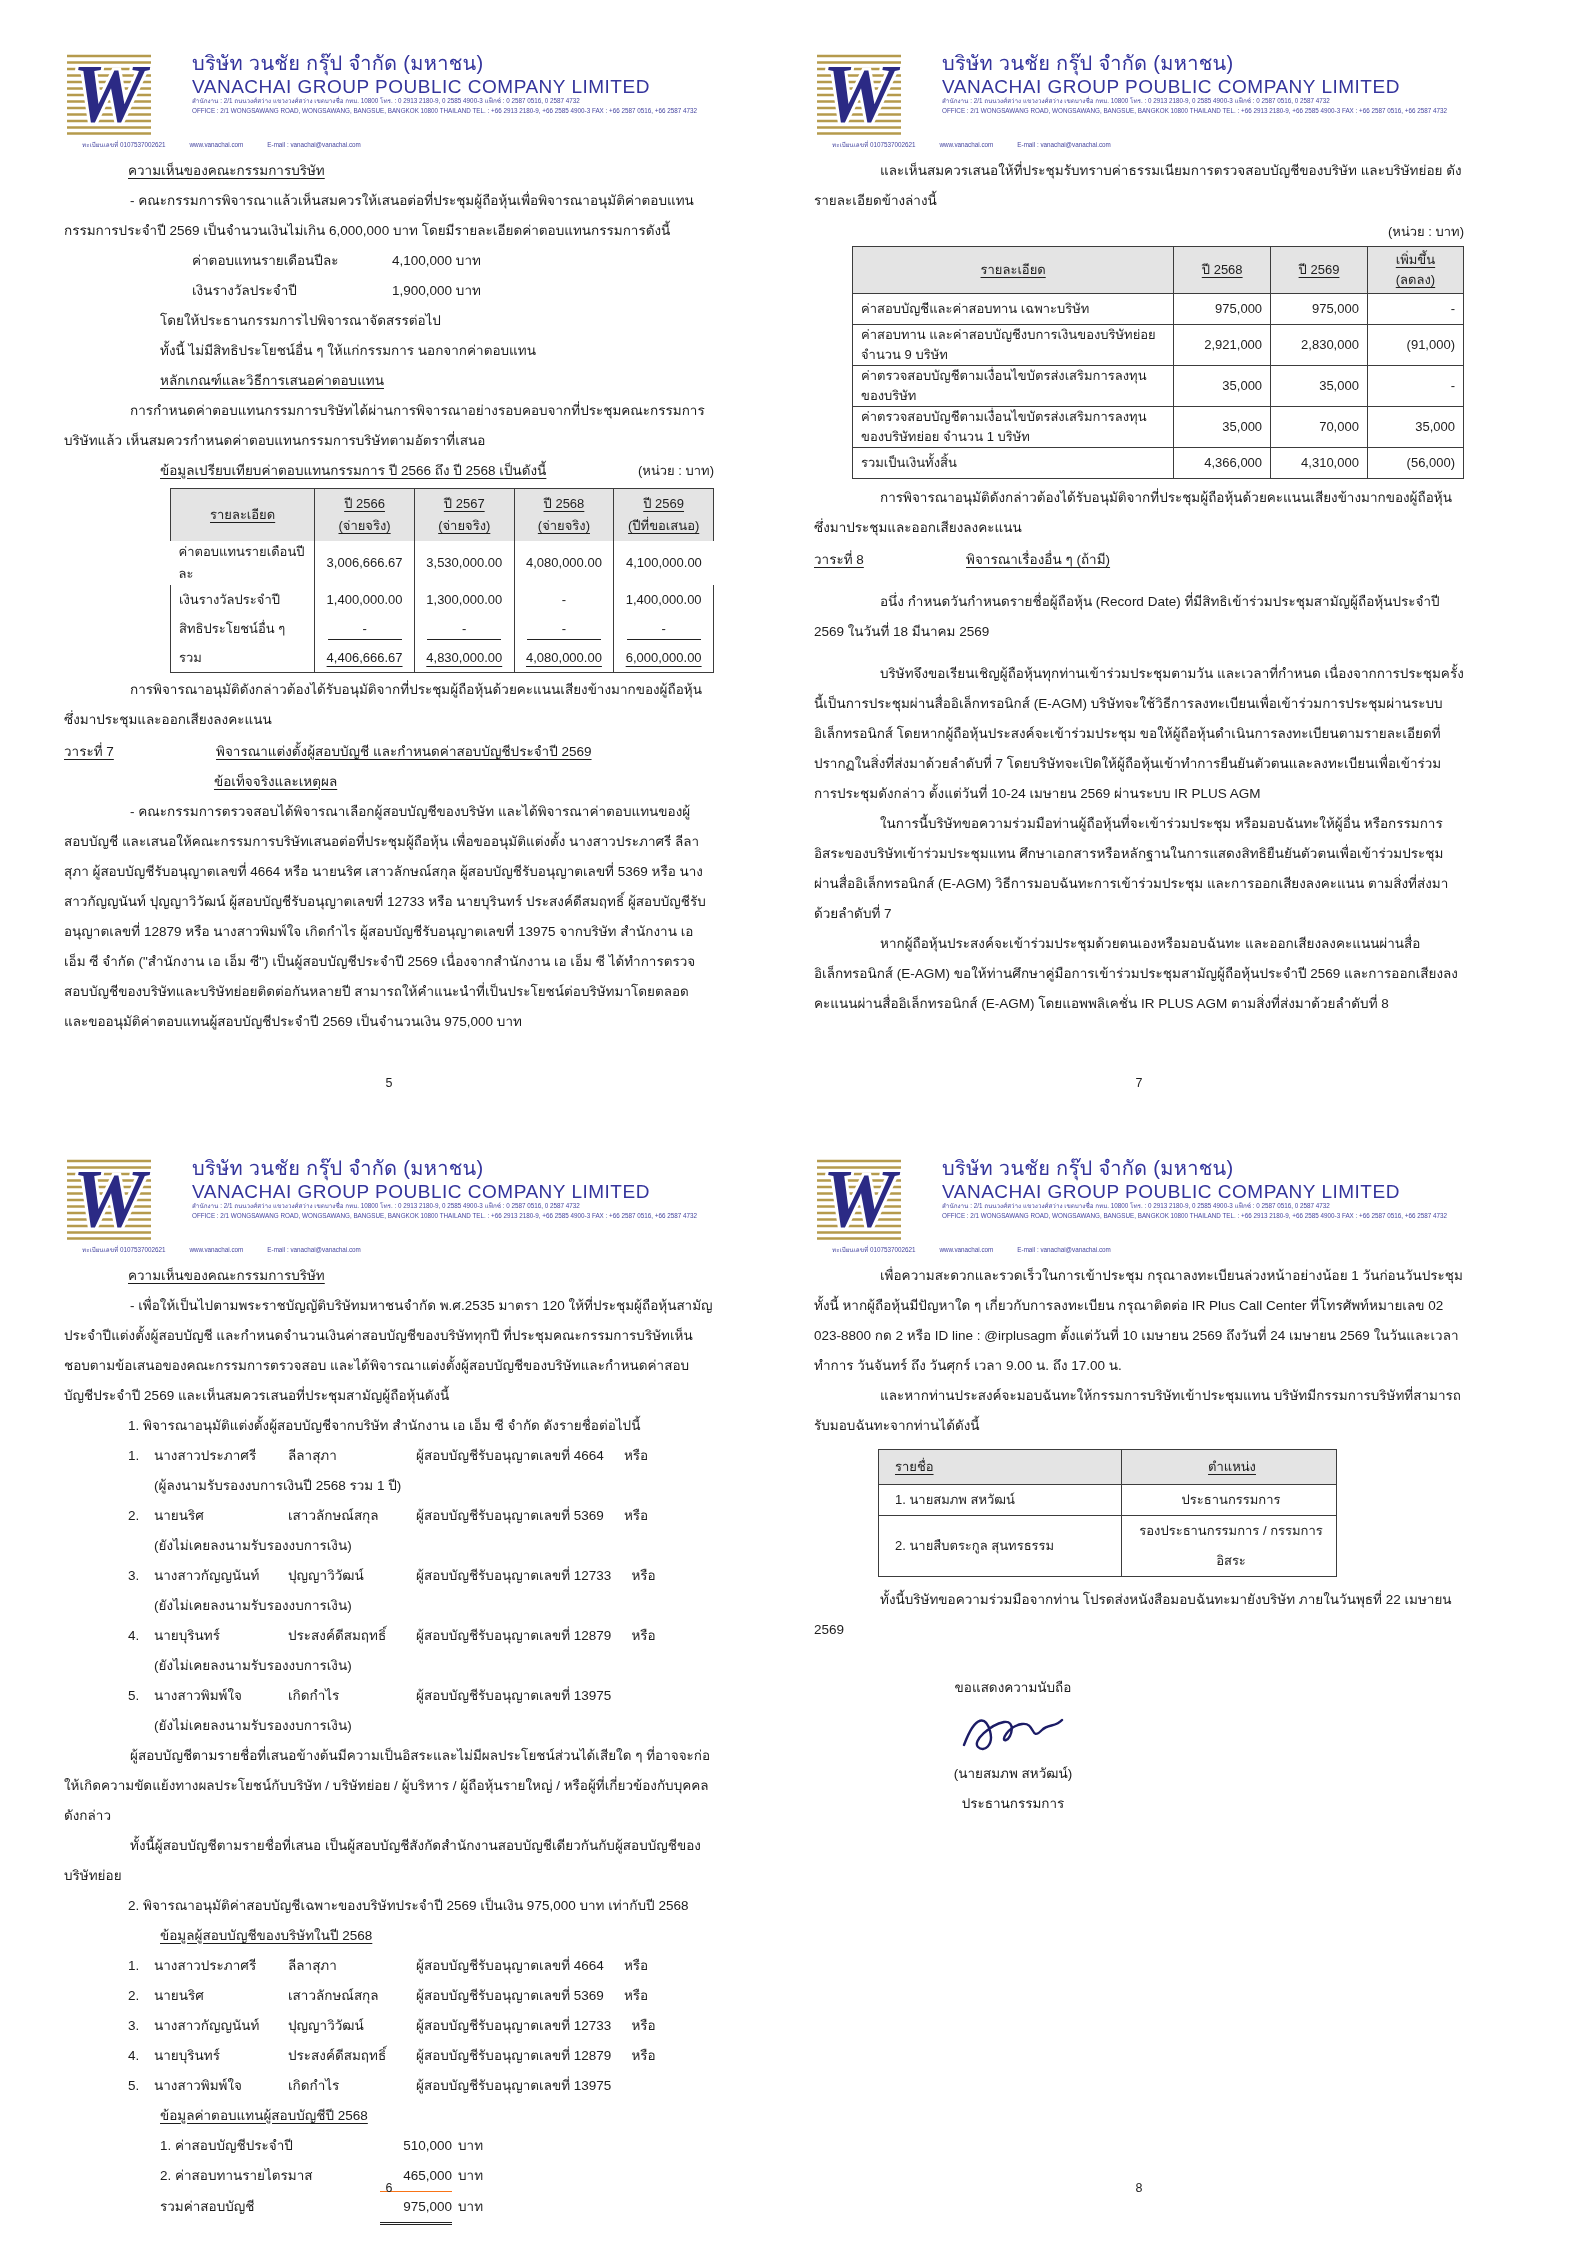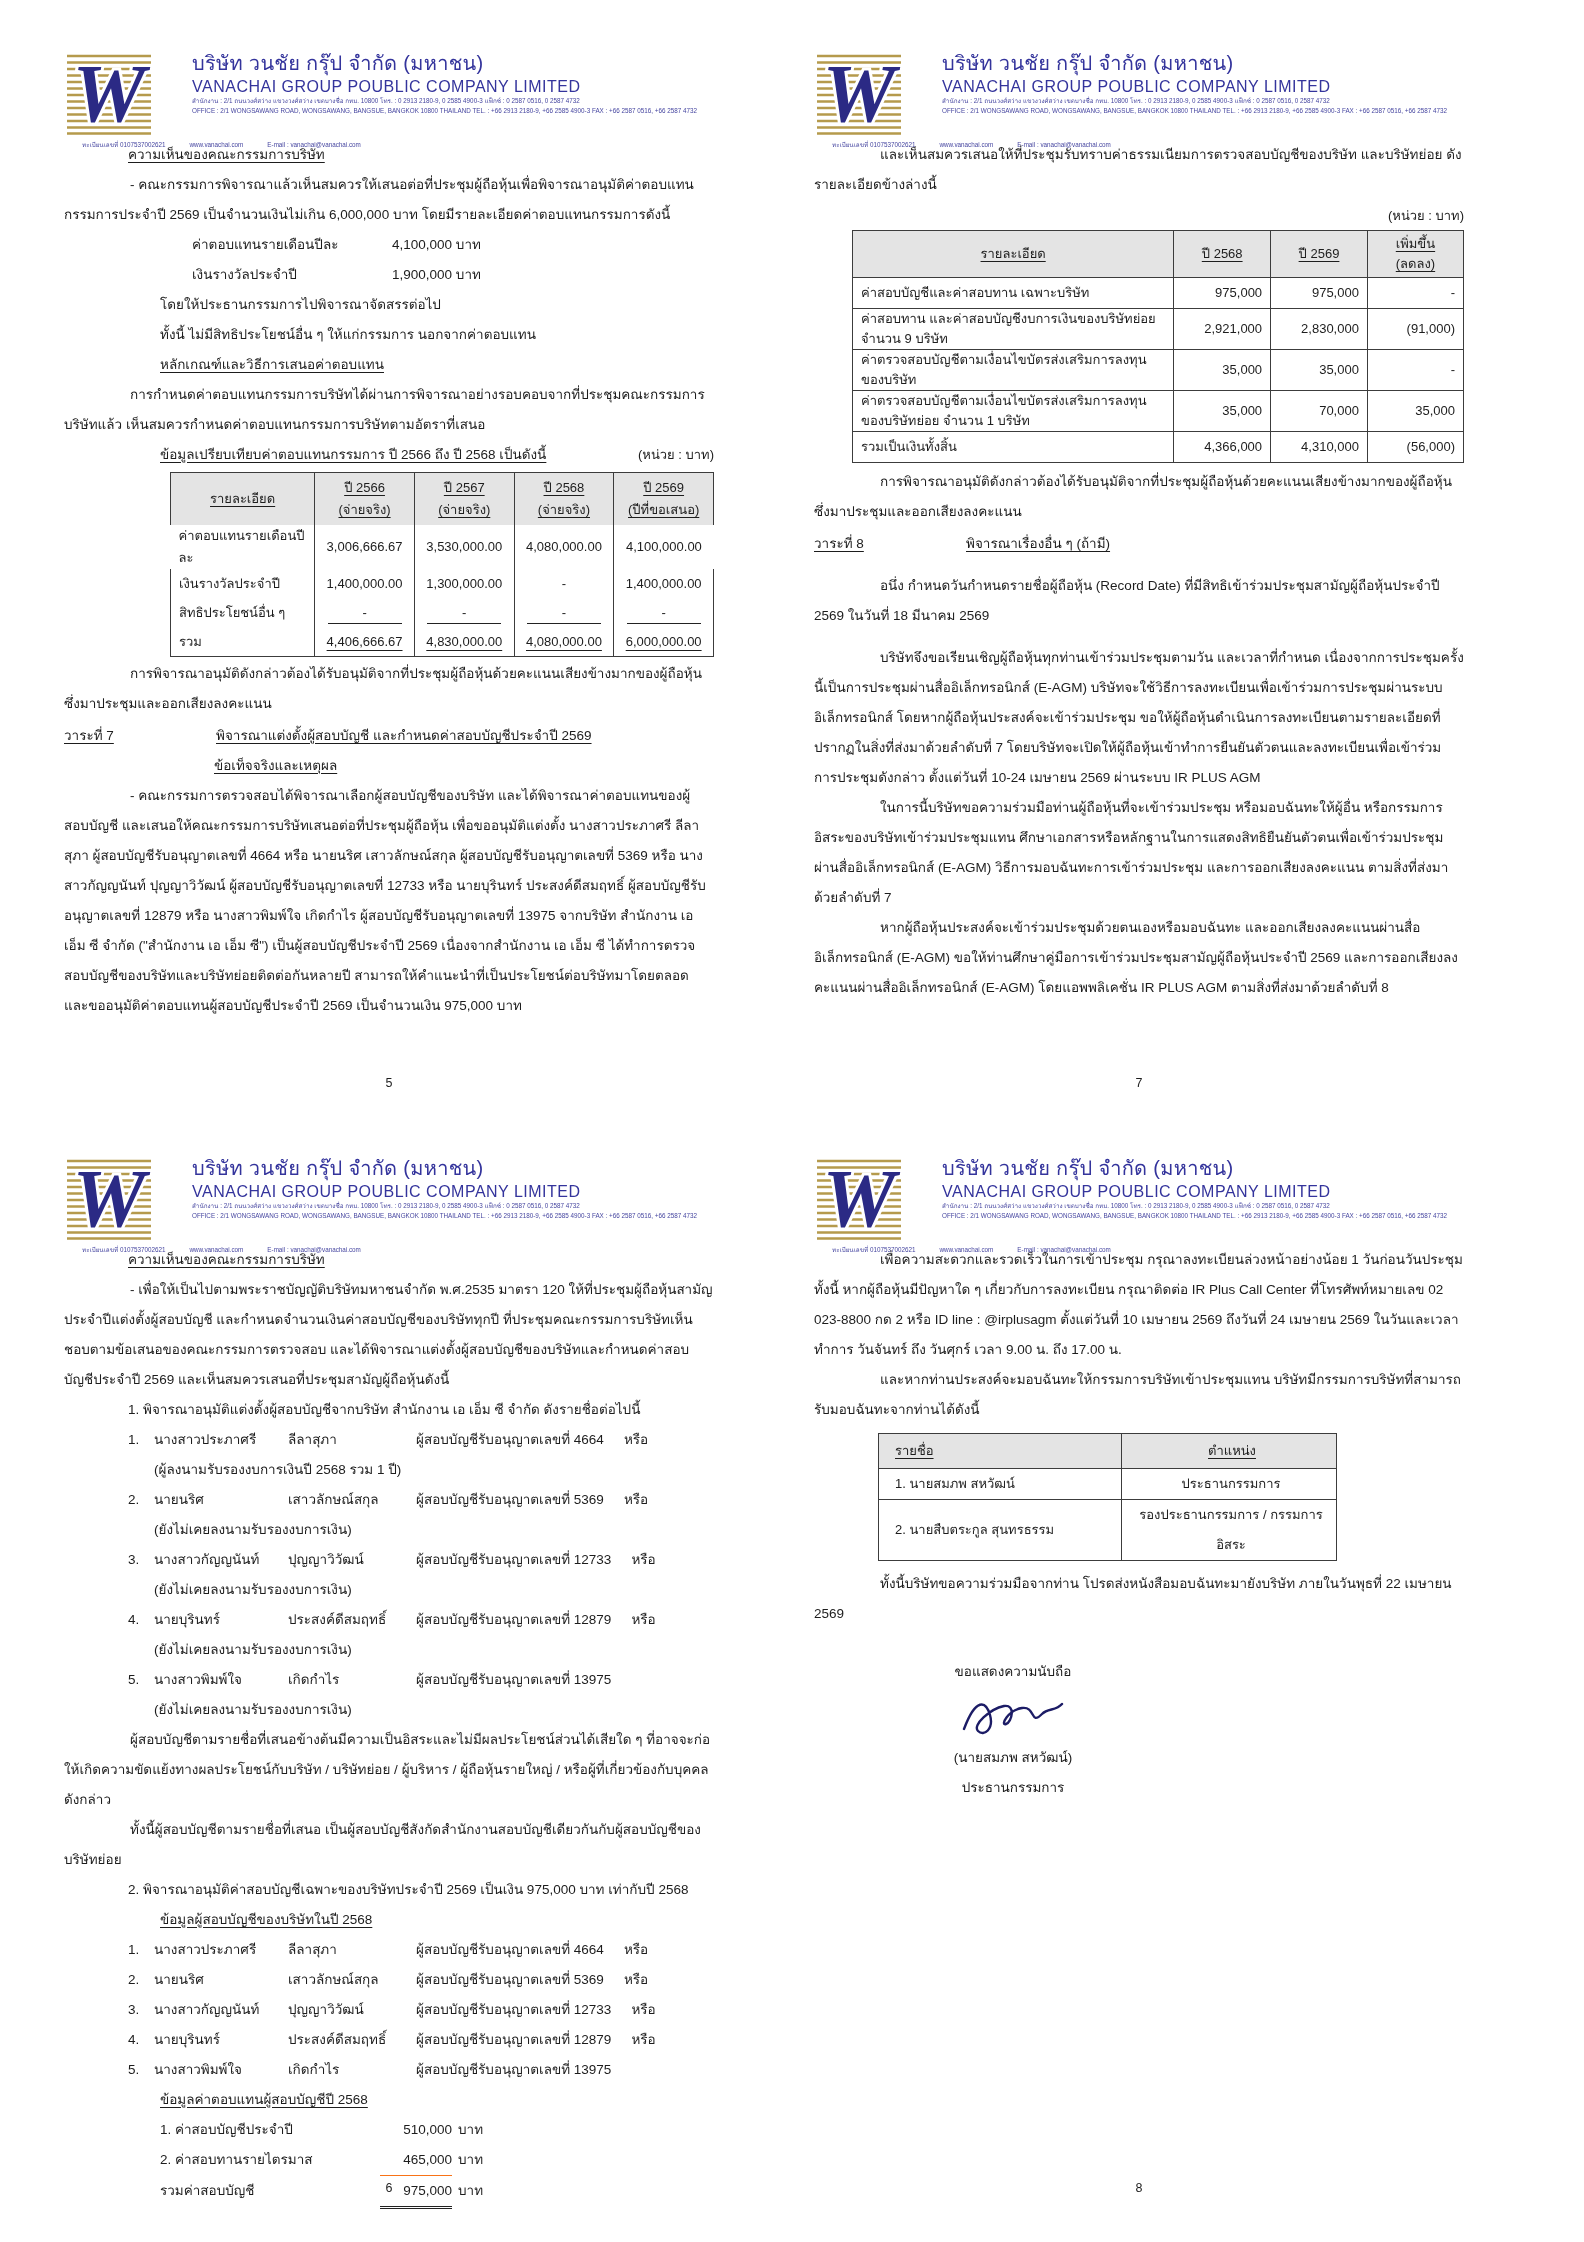--- a/index.html
+++ b/index.html
@@ -8,27 +8,27 @@
   #p5{left:0;top:0}
   #p7{left:750px;top:0}
   #p6{left:0;top:1105px}
   #p8{left:750px;top:1105px}
 
   
   .hdr{position:absolute;left:66px;top:48px;width:700px;height:104px}
   .logo{position:absolute;left:0;top:4px;width:86px;height:84px}
   .hdr-text{position:absolute;left:126px;top:4px}
   .co-th{font-size:20px;color:#34349c;line-height:23px;letter-spacing:.3px}
-  .co-en{font-size:16px;color:#34349c;line-height:19px;letter-spacing:.5px;margin-top:2px}
+  .co-en{font-size:19px;color:#34349c;line-height:19px;letter-spacing:.5px;margin-top:2px}
   .addr{font-size:6.3px;color:#4646a0;line-height:9.5px;white-space:nowrap}
   .regline{position:absolute;left:16px;top:92px;font-size:6.3px;color:#4646a0;white-space:nowrap}
   .regline span{margin-right:24px}
 
   
-  .content{position:absolute;left:64px;top:140px;width:650px;font-size:13.5px;line-height:30px}
+  .content{position:absolute;left:64px;top:156px;width:650px;font-size:13.5px;line-height:30px}
   p{margin:0}
   .i1{text-indent:66px}
   .u{text-decoration:underline;text-underline-offset:3px}
   .ml64{margin-left:64px}
   .ml96{margin-left:96px}
   .ml150{margin-left:150px}
   .pair{display:flex;margin-left:128px}
   .pair .pl{width:200px}
   .unitrow{text-align:right;font-size:13px;line-height:24px;margin-top:4px}
 

